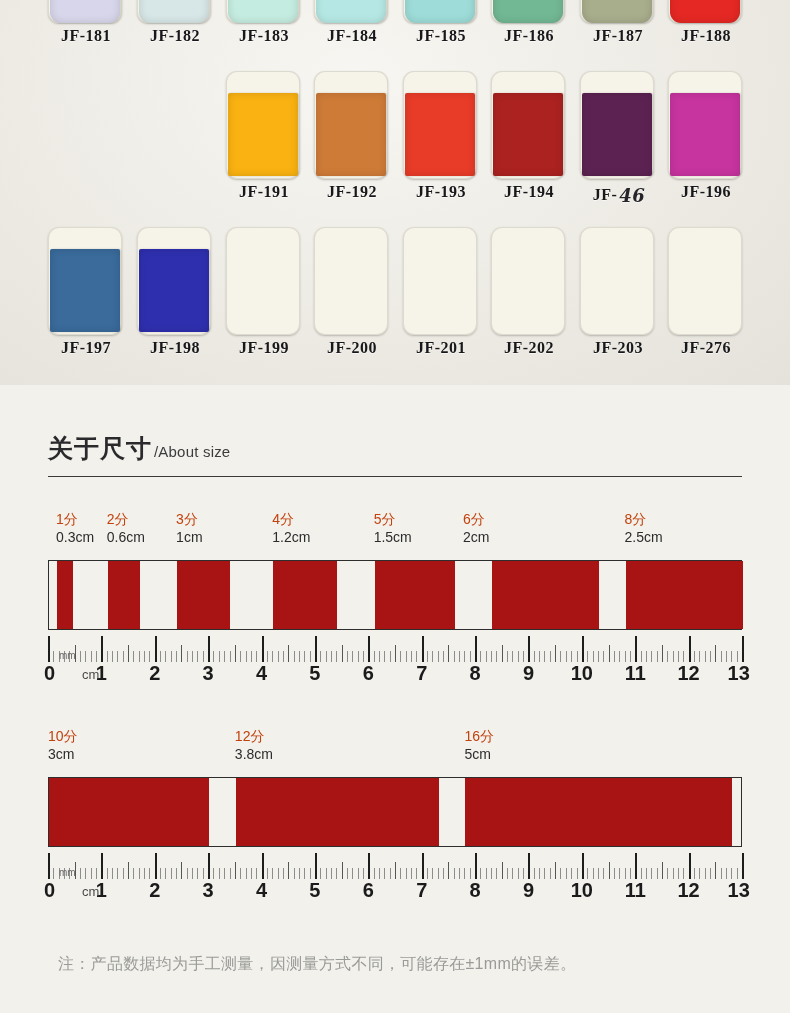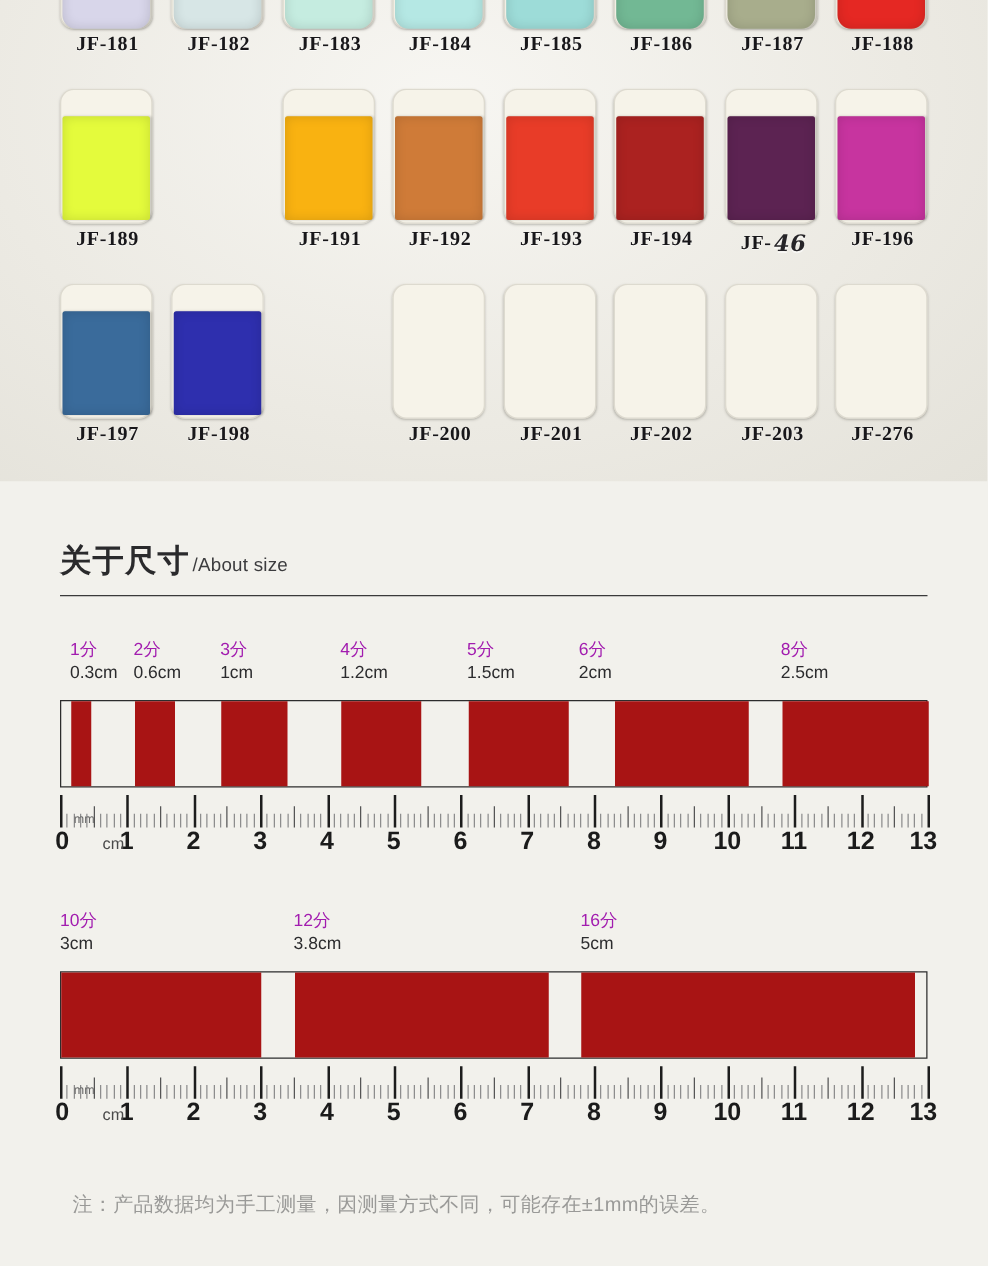--- a/index.html
+++ b/index.html
@@ -68,21 +68,21 @@
   }
   .sec-rule {
     position: absolute; left: 48px; top: 58px; width: 694px; height: 1px;
     background: #3a3a3a;
   }
 
   
   .size-labels { position: absolute; left: 0; width: 790px; height: 42px; }
   .size-label { position: absolute; top: 0; white-space: nowrap; }
   .size-label .fen {
-    display: block; font-size: 14px; color: #a21caf; line-height: 18px;
+    display: block; font-size: 14px; color: #c2410c; line-height: 18px;
   }
   .size-label .cm {
     display: block; font-size: 14px; color: #2c2c2e; line-height: 19px;
   }
 
   
   .strip {
     position: absolute; left: 48px; width: 694px; height: 70px;
     border: 1px solid #2d2d2d; background: #f2f1ec;
   }
@@ -168,26 +168,20 @@
             <div class="swatch-code">JF-187</div>
           </div>
           <div class="swatch-cell" style="left: 668px;">
             <div class="card">
               <div class="ribbon full" style="background: rgb(229, 40, 35);"></div>
             </div>
             <div class="swatch-code">JF-188</div>
           </div>
         </div>
         <div class="swatch-row">
-          <div class="swatch-cell" style="left: 48px;">
-            <div class="card">
-              <div class="ribbon" style="background: rgb(228, 251, 60);"></div>
-            </div>
-            <div class="swatch-code">JF-189</div>
-          </div>
           <div class="swatch-cell" style="left: 226px;">
             <div class="card">
               <div class="ribbon" style="background: rgb(249, 178, 17);"></div>
             </div>
             <div class="swatch-code">JF-191</div>
           </div>
           <div class="swatch-cell" style="left: 314px;">
             <div class="card">
               <div class="ribbon" style="background: rgb(207, 123, 56);"></div>
             </div>
@@ -223,20 +217,24 @@
             <div class="card">
               <div class="ribbon" style="background: rgb(58, 107, 155);"></div>
             </div>
             <div class="swatch-code">JF-197</div>
           </div>
           <div class="swatch-cell" style="left: 137px;">
             <div class="card">
               <div class="ribbon" style="background: rgb(46, 47, 174);"></div>
             </div>
             <div class="swatch-code">JF-198</div>
+          </div>
+          <div class="swatch-cell" style="left: 226px;">
+            <div class="card"></div>
+            <div class="swatch-code">JF-199</div>
           </div>
           <div class="swatch-cell" style="left: 314px;">
             <div class="card"></div>
             <div class="swatch-code">JF-200</div>
           </div>
           <div class="swatch-cell" style="left: 403px;">
             <div class="card"></div>
             <div class="swatch-code">JF-201</div>
           </div>
           <div class="swatch-cell" style="left: 491px;">

